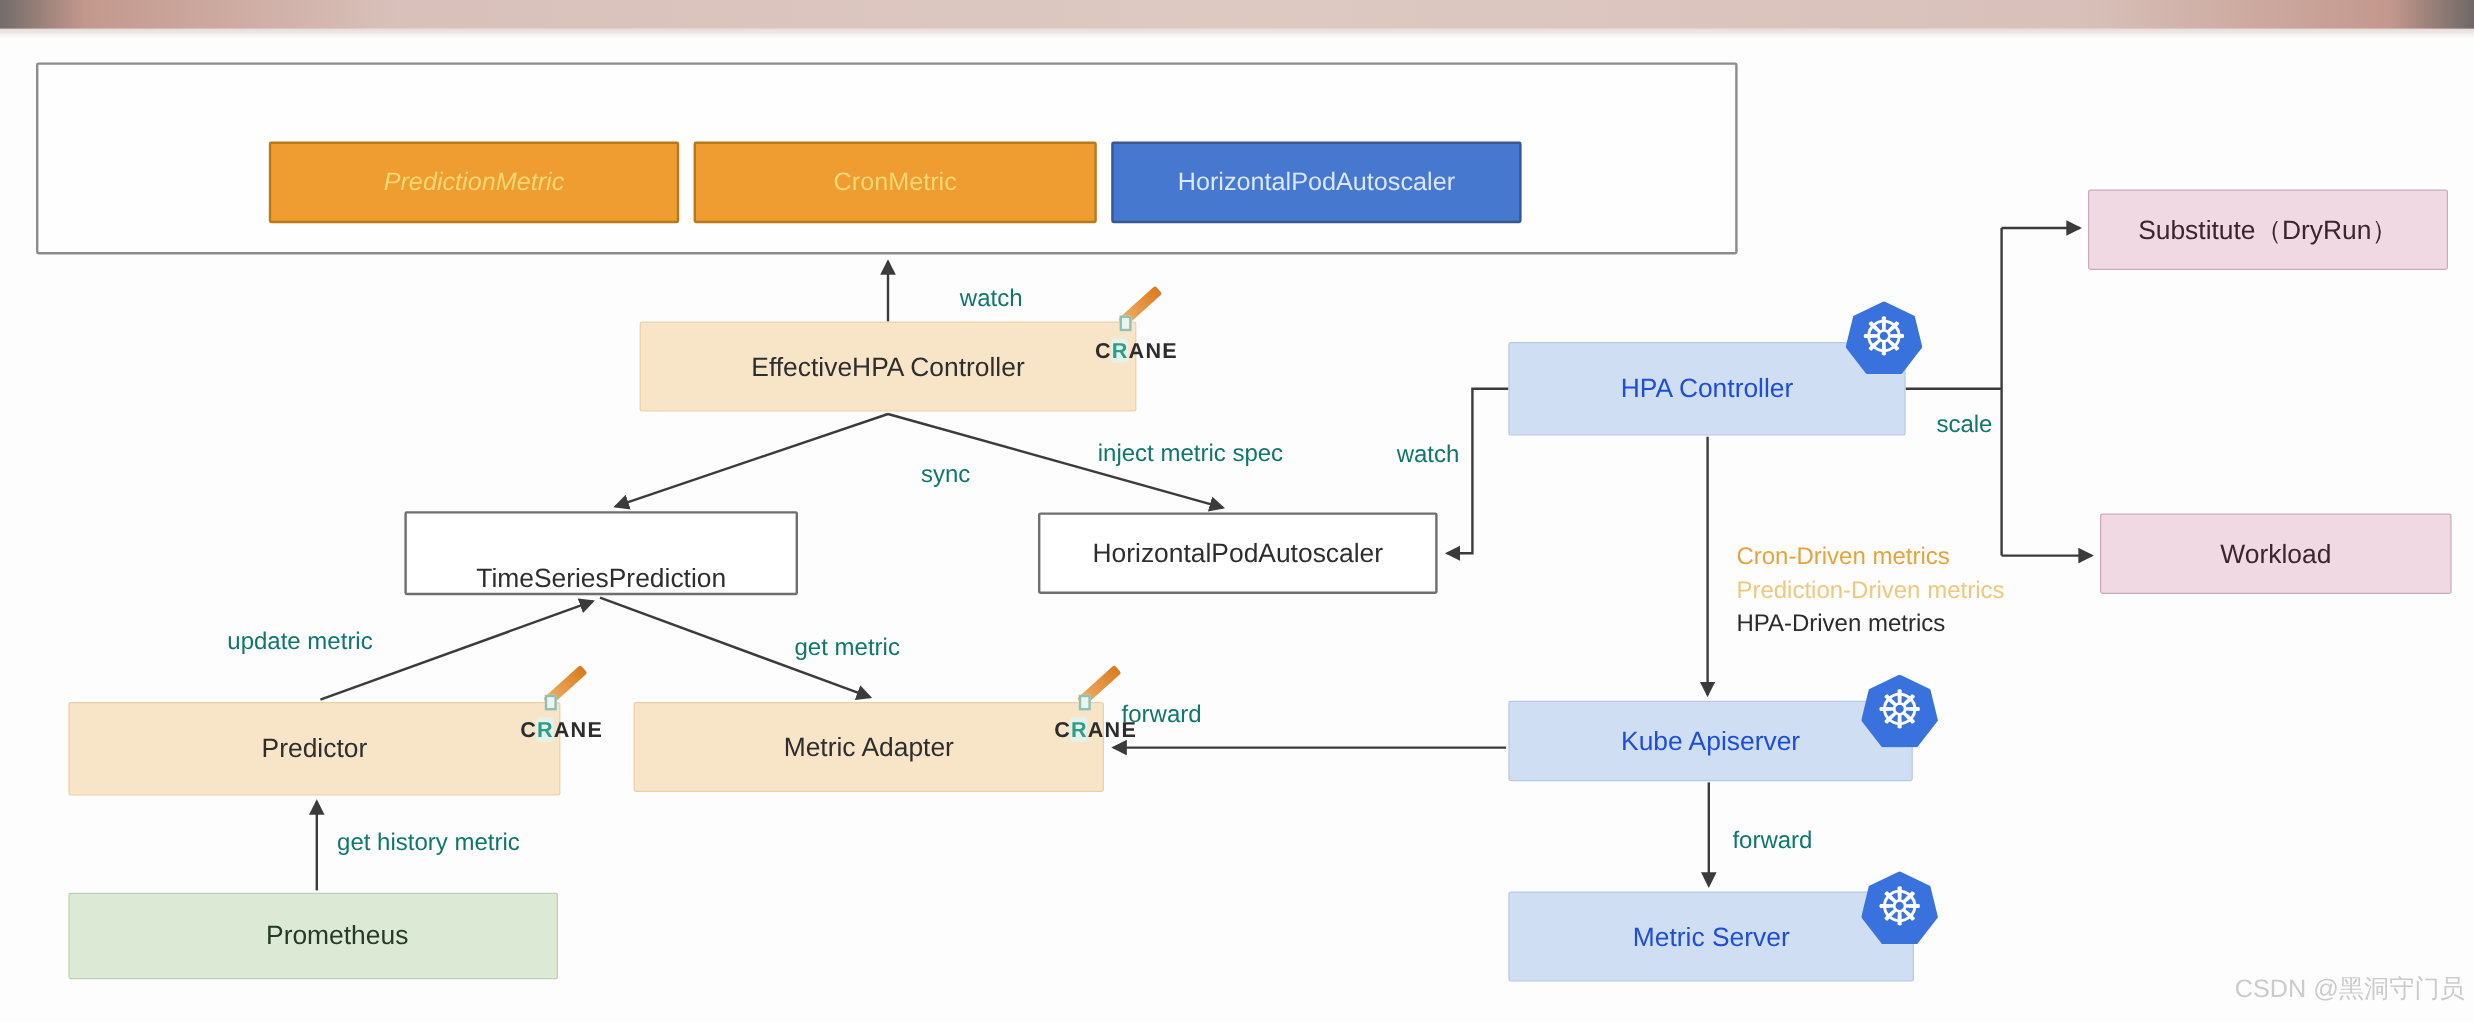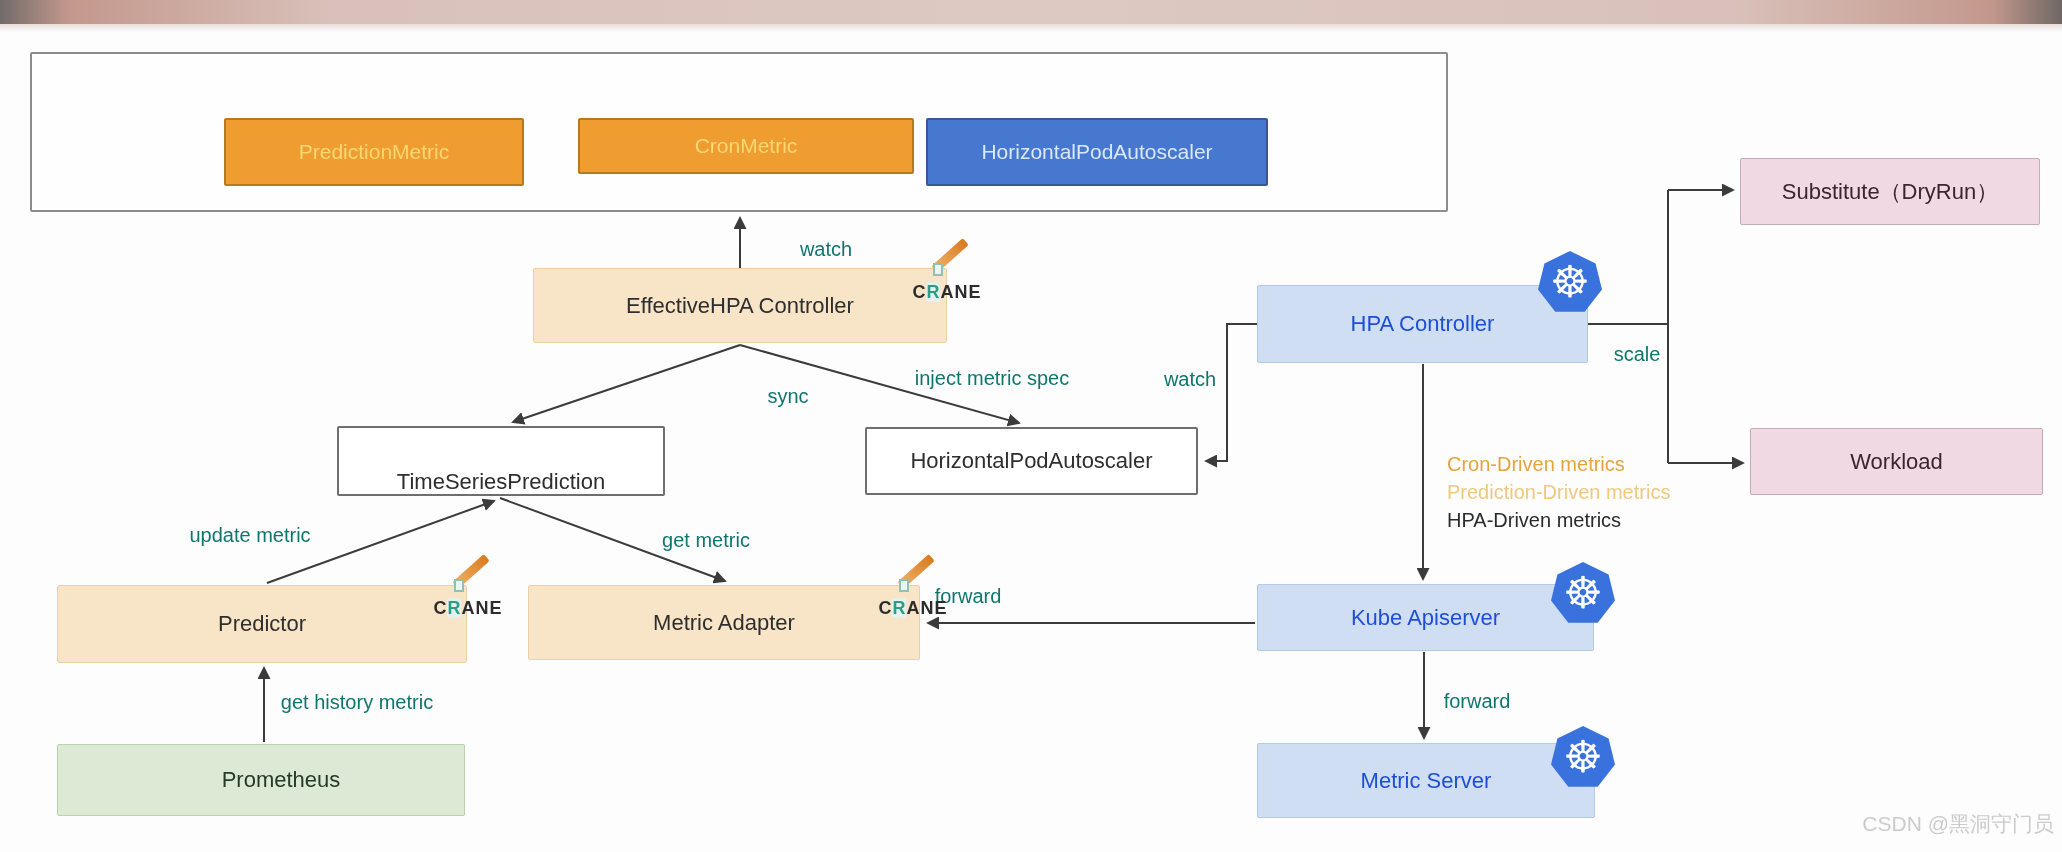--- a/index.html
+++ b/index.html
@@ -90,24 +90,24 @@
       <polyline points="1257,324 1227,324 1227,461 1206,461" marker-end="url(#arr)"></polyline>
       <line x1="1588" y1="324" x2="1668" y2="324"></line>
       <line x1="1668" y1="190" x2="1668" y2="463"></line>
       <line x1="1668" y1="190" x2="1733" y2="190" marker-end="url(#arr)"></line>
       <line x1="1668" y1="463" x2="1743" y2="463" marker-end="url(#arr)"></line>
     </g>
   </svg>
 
   <div class="node outerbox" style="left:30px;top:52px;width:1418px;height:160px;"></div>
   <div class="outertitle">EffectiveHorizontalPodAutoscaler</div>
-  <div class="node orange" style="left:224px;top:118px;width:300px;height:68px;">
+  <div class="node orange" style="left:224px;top:118px;width:342px;height:68px;font-style:italic;">
     <span>PredictionMetric</span>
   </div>
-  <div class="node orange" style="left:578px;top:118px;width:336px;height:56px;">
+  <div class="node orange" style="left:578px;top:118px;width:336px;height:68px;">
     <span>CronMetric</span>
   </div>
   <div class="node blueb" style="left:926px;top:118px;width:342px;height:68px;">
     <span>HorizontalPodAutoscaler</span>
   </div>
 
   <div class="node peach" style="left:533px;top:268px;width:414px;height:75px;">
     <span>EffectiveHPA Controller</span>
   </div>
   <div class="crane" style="left:903px;top:247px;">

